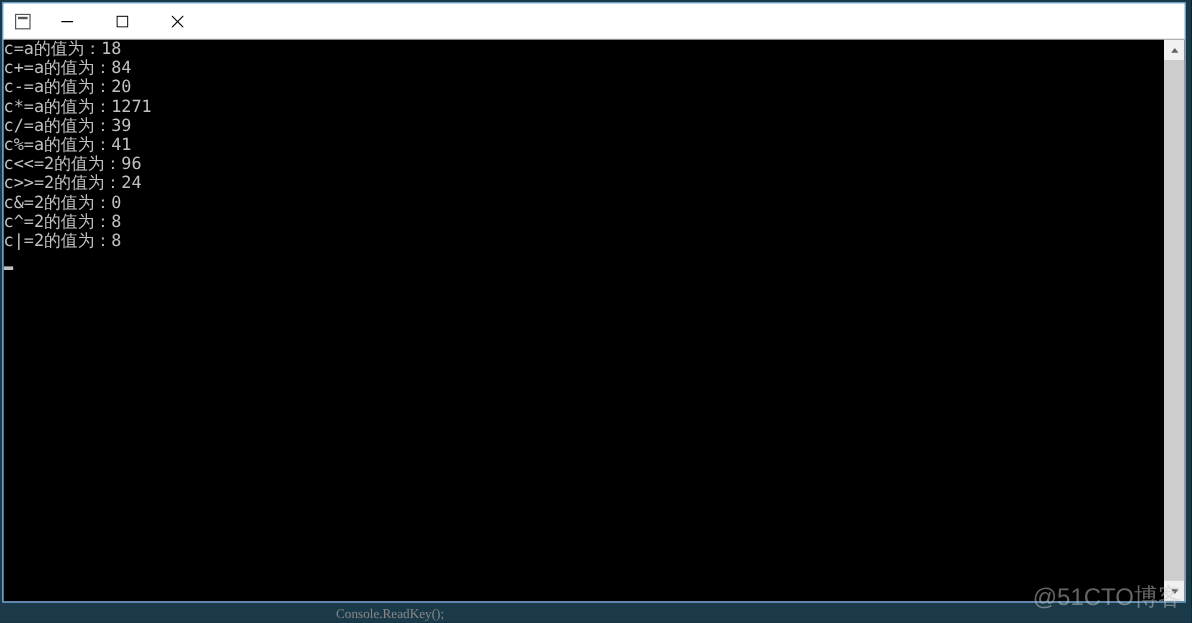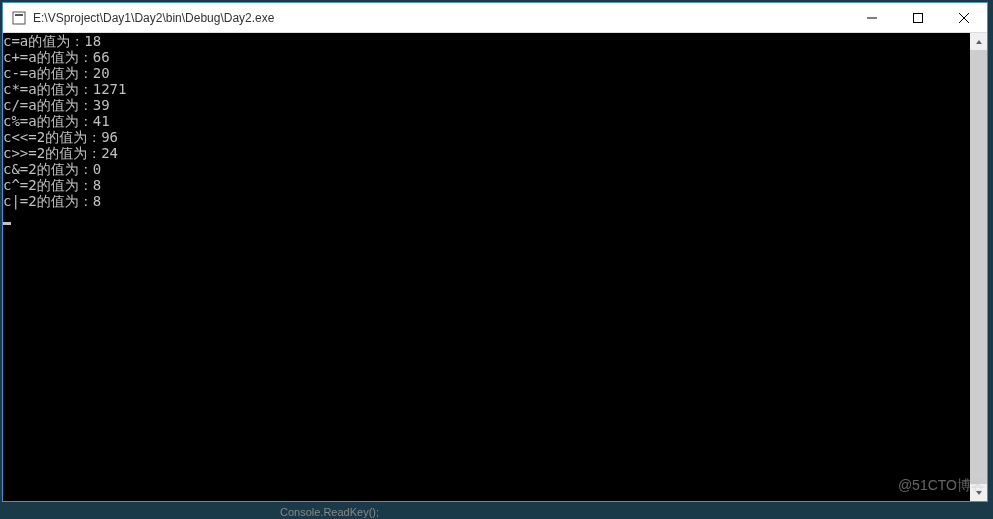--- a/index.html
+++ b/index.html
@@ -118,57 +118,56 @@
     .scroll-thumb {
       position: absolute;
       top: 0;
       left: 0;
       right: 0;
       height: 100%;
       background: #cdcdcd;
     }
     .watermark {
       position: absolute;
-      bottom: 24px;
+      bottom: 8px;
       right: 8px;
       color: rgba(200,200,200,0.5);
-      font-size: 14px;
+      font-size: 20px;
       font-family: Arial, sans-serif;
       pointer-events: none;
       margin-top: 45px;
     }
     .bottom-strip {
       position: absolute;
       bottom: 0;
       left: 0;
       right: 0;
       height: 14px;
       background: #1a3a4a;
       display: flex;
       align-items: center;
     }
     .bottom-snippet {
       color: #888;
       font-size: 11px;
-      font-family: Liberation Sans, sans-serif;
+      font-family: Liberation Serif, serif;
       margin-left: 280px;
     }
   </style>
 </head>
 <body>
 
 <div class="window">
   <div class="titlebar">
     <span class="app-icon">
       <svg viewBox="0 0 14 14">
         <rect x="1" y="1" width="12" height="12" fill="none" stroke="#555" stroke-width="1"></rect>
         <rect x="3" y="3" width="8" height="2" fill="#555"></rect>
       </svg>
     </span>
-    <span class="title-text">E:\VSproject\Day1\Day2\bin\Debug\Day2.exe</span>
     <div class="window-controls">
       <div class="win-btn">
         <svg viewBox="0 0 10 10">
             <line x1="0" y1="5" x2="10" y2="5" stroke="#000" stroke-width="1"></line>
           </svg>
       </div>
       <div class="win-btn">
         <svg viewBox="0 0 10 10">
             <rect x="0.5" y="0.5" width="9" height="9" fill="none" stroke="#000" stroke-width="1"></rect>
           </svg>
@@ -176,21 +175,21 @@
       <div class="win-btn close">
         <svg viewBox="0 0 10 10">
           <line x1="0" y1="0" x2="10" y2="10" stroke="#000" stroke-width="1"></line>
           <line x1="10" y1="0" x2="0" y2="10" stroke="#000" stroke-width="1"></line>
         </svg>
       </div>
     </div>
   </div>
   <div class="console-area">
     <div class="console-text"><span>c=a的值为：18</span>
-<span>c+=a的值为：66</span>
+<span>c+=a的值为：84</span>
 <span>c-=a的值为：20</span>
 <span>c*=a的值为：1271</span>
 <span>c/=a的值为：39</span>
 <span>c%=a的值为：41</span>
 <span>c&lt;&lt;=2的值为：96</span>
 <span>c&gt;&gt;=2的值为：24</span>
 <span>c&amp;=2的值为：0</span>
 <span>c^=2的值为：8</span>
 <span>c|=2的值为：8</span>
 <span class="cursor"></span></div>

